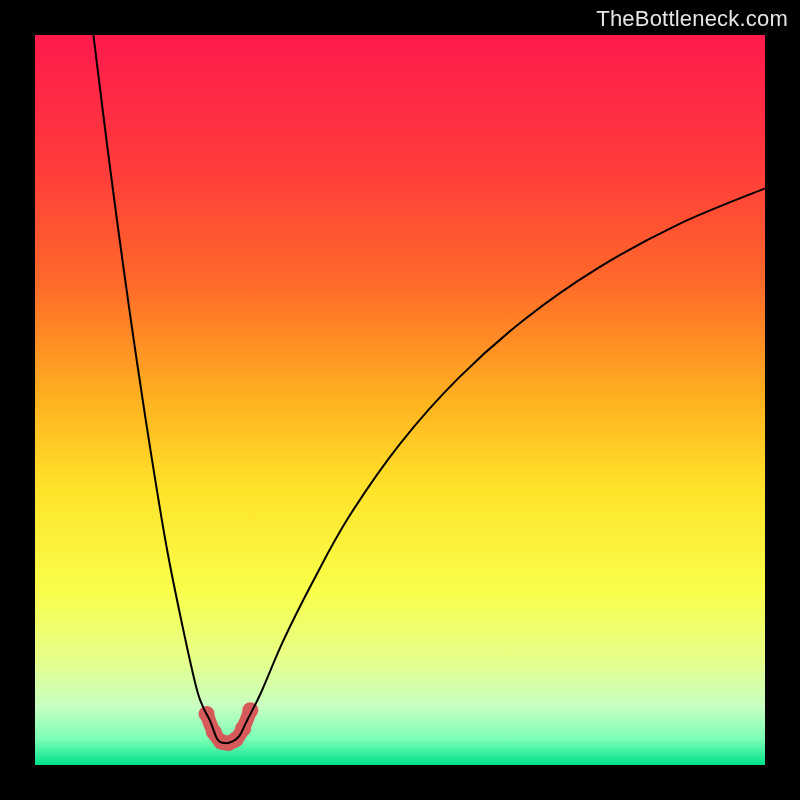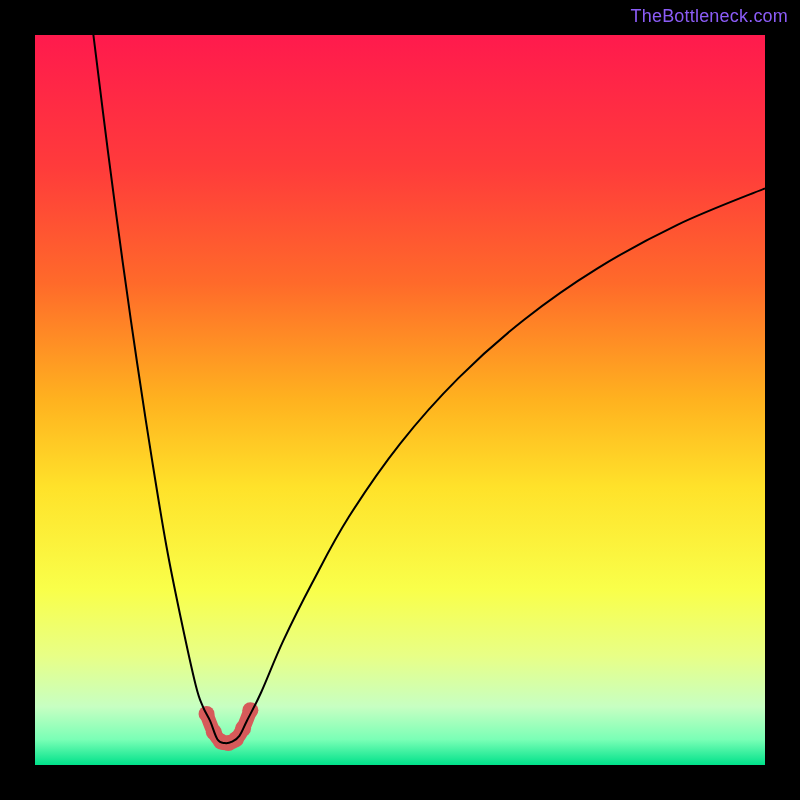--- a/index.html
+++ b/index.html
@@ -23,22 +23,22 @@
     top: 35px;
     left: 35px;
     width: 730px;
     height: 730px;
     overflow: hidden;
   }
   .watermark {
     position: absolute;
     top: 6px;
     right: 12px;
-    color: #8b5cf6;
-    font-size: 18px;
+    color: #e5e5e5;
+    font-size: 22px;
     font-weight: 500;
     letter-spacing: 0.2px;
   }
   svg.curves {
     position: absolute;
     top: 0; left: 0;
   }
 </style>
 </head>
 <body>

